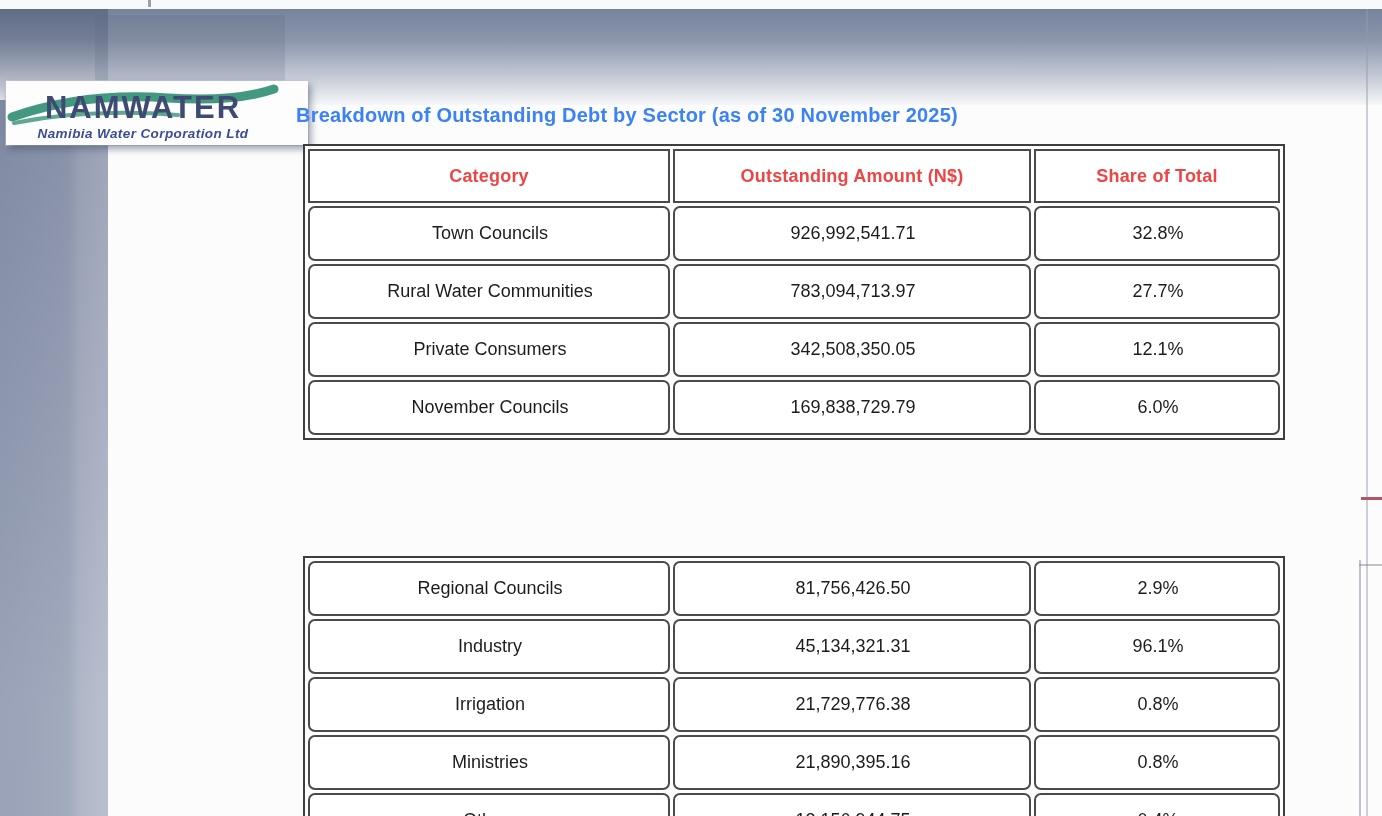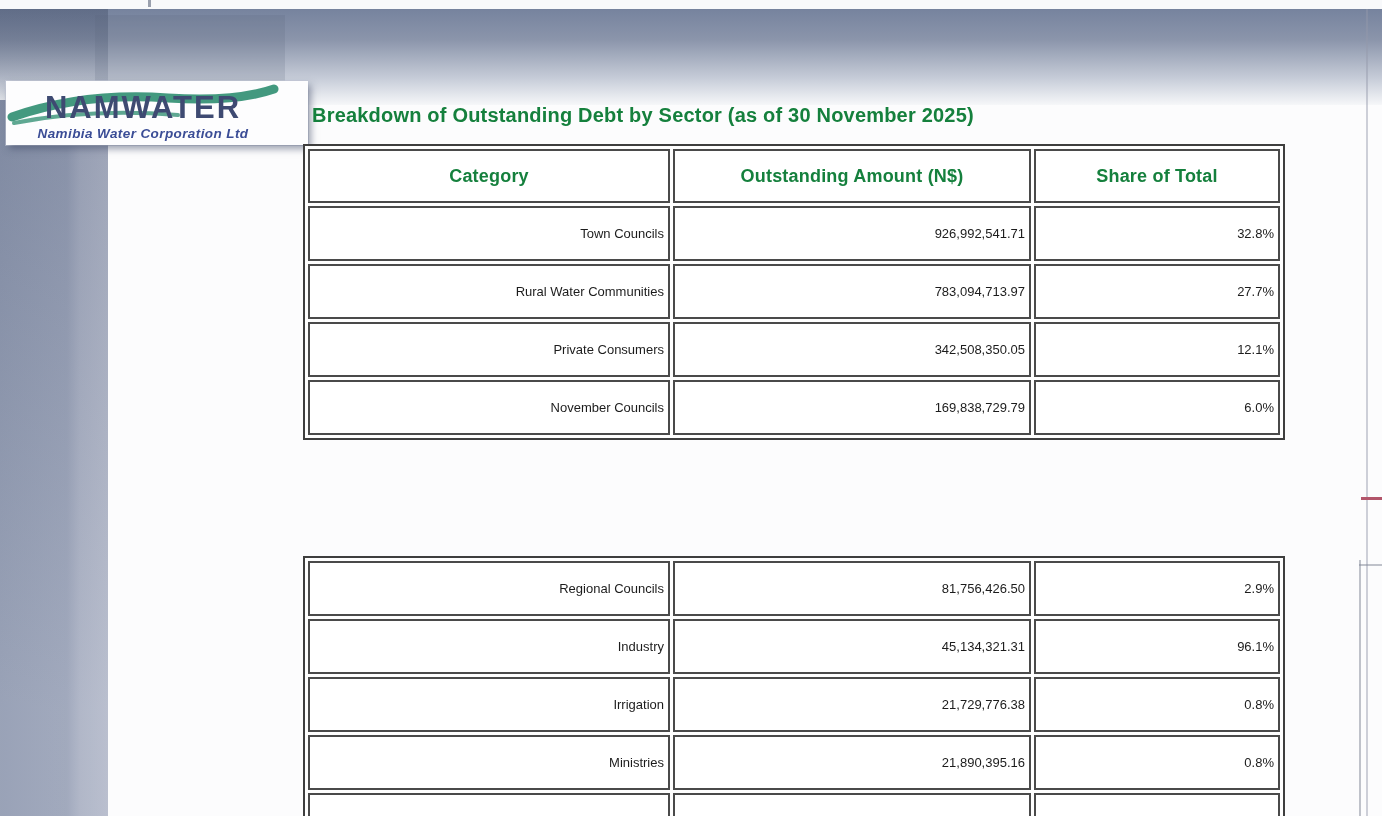--- a/index.html
+++ b/index.html
@@ -32,38 +32,38 @@
     position:absolute;inset:0;
     background:linear-gradient(180deg,rgba(60,72,100,.18),rgba(255,255,255,.10) 85%);
   }
   
   .logo-card{
     position:absolute;left:6px;top:81px;width:302px;height:64px;
     background:#fdfdfe;box-shadow:3px 4px 7px rgba(60,70,100,.5),0 0 0 1px rgba(200,205,218,.6);
   }
   
   .doc-title{
-    position:absolute;left:312px;top:104px;
-    font-size:20px;font-weight:bold;color:#15803d;letter-spacing:.2px;
+    position:absolute;left:296px;top:104px;
+    font-size:20px;font-weight:bold;color:#3b82f6;letter-spacing:.2px;
   }
   
   table.debt{
     position:absolute;left:303px;border-collapse:separate;border-spacing:3px;
     border:2px solid #3e3e3e;background:#fefefe;table-layout:fixed;
   }
   table.debt.upper{top:144px;}
   table.debt.lower{top:556px;}
   table.debt th,table.debt td{border:2px solid #4a4a4a;background:#fff;overflow:hidden;}
   table.debt th{
     height:48px;text-align:center;vertical-align:middle;
-    font-size:18px;font-weight:bold;color:#15803d;letter-spacing:.2px;
+    font-size:18px;font-weight:bold;color:#ef4444;letter-spacing:.2px;
   }
   table.debt td{
-    height:51px;vertical-align:middle;text-align:right;
-    padding:0 4px 0 6px;font-size:13px;color:#1c1c1c;
+    height:51px;vertical-align:middle;text-align:center;
+    padding:0 4px 0 6px;font-size:18px;color:#1c1c1c;border-radius:7px;
   }
   .col-cat{width:348px;}
   .col-amt{width:344px;}
   .col-shr{width:232px;margin-left:40px;}
   
   .edge-line{position:absolute;left:1366px;top:9px;width:2px;height:807px;background:rgba(148,154,170,.45);}
   .red-mark{position:absolute;left:1361px;top:497px;width:21px;height:3px;}
   .corner-vline{position:absolute;left:1359px;top:560px;width:2px;height:256px;background:rgba(130,136,152,.5);}
   .corner-hline{position:absolute;left:1359px;top:564px;width:23px;height:2px;background:rgba(130,136,152,.5);}
 </style>

